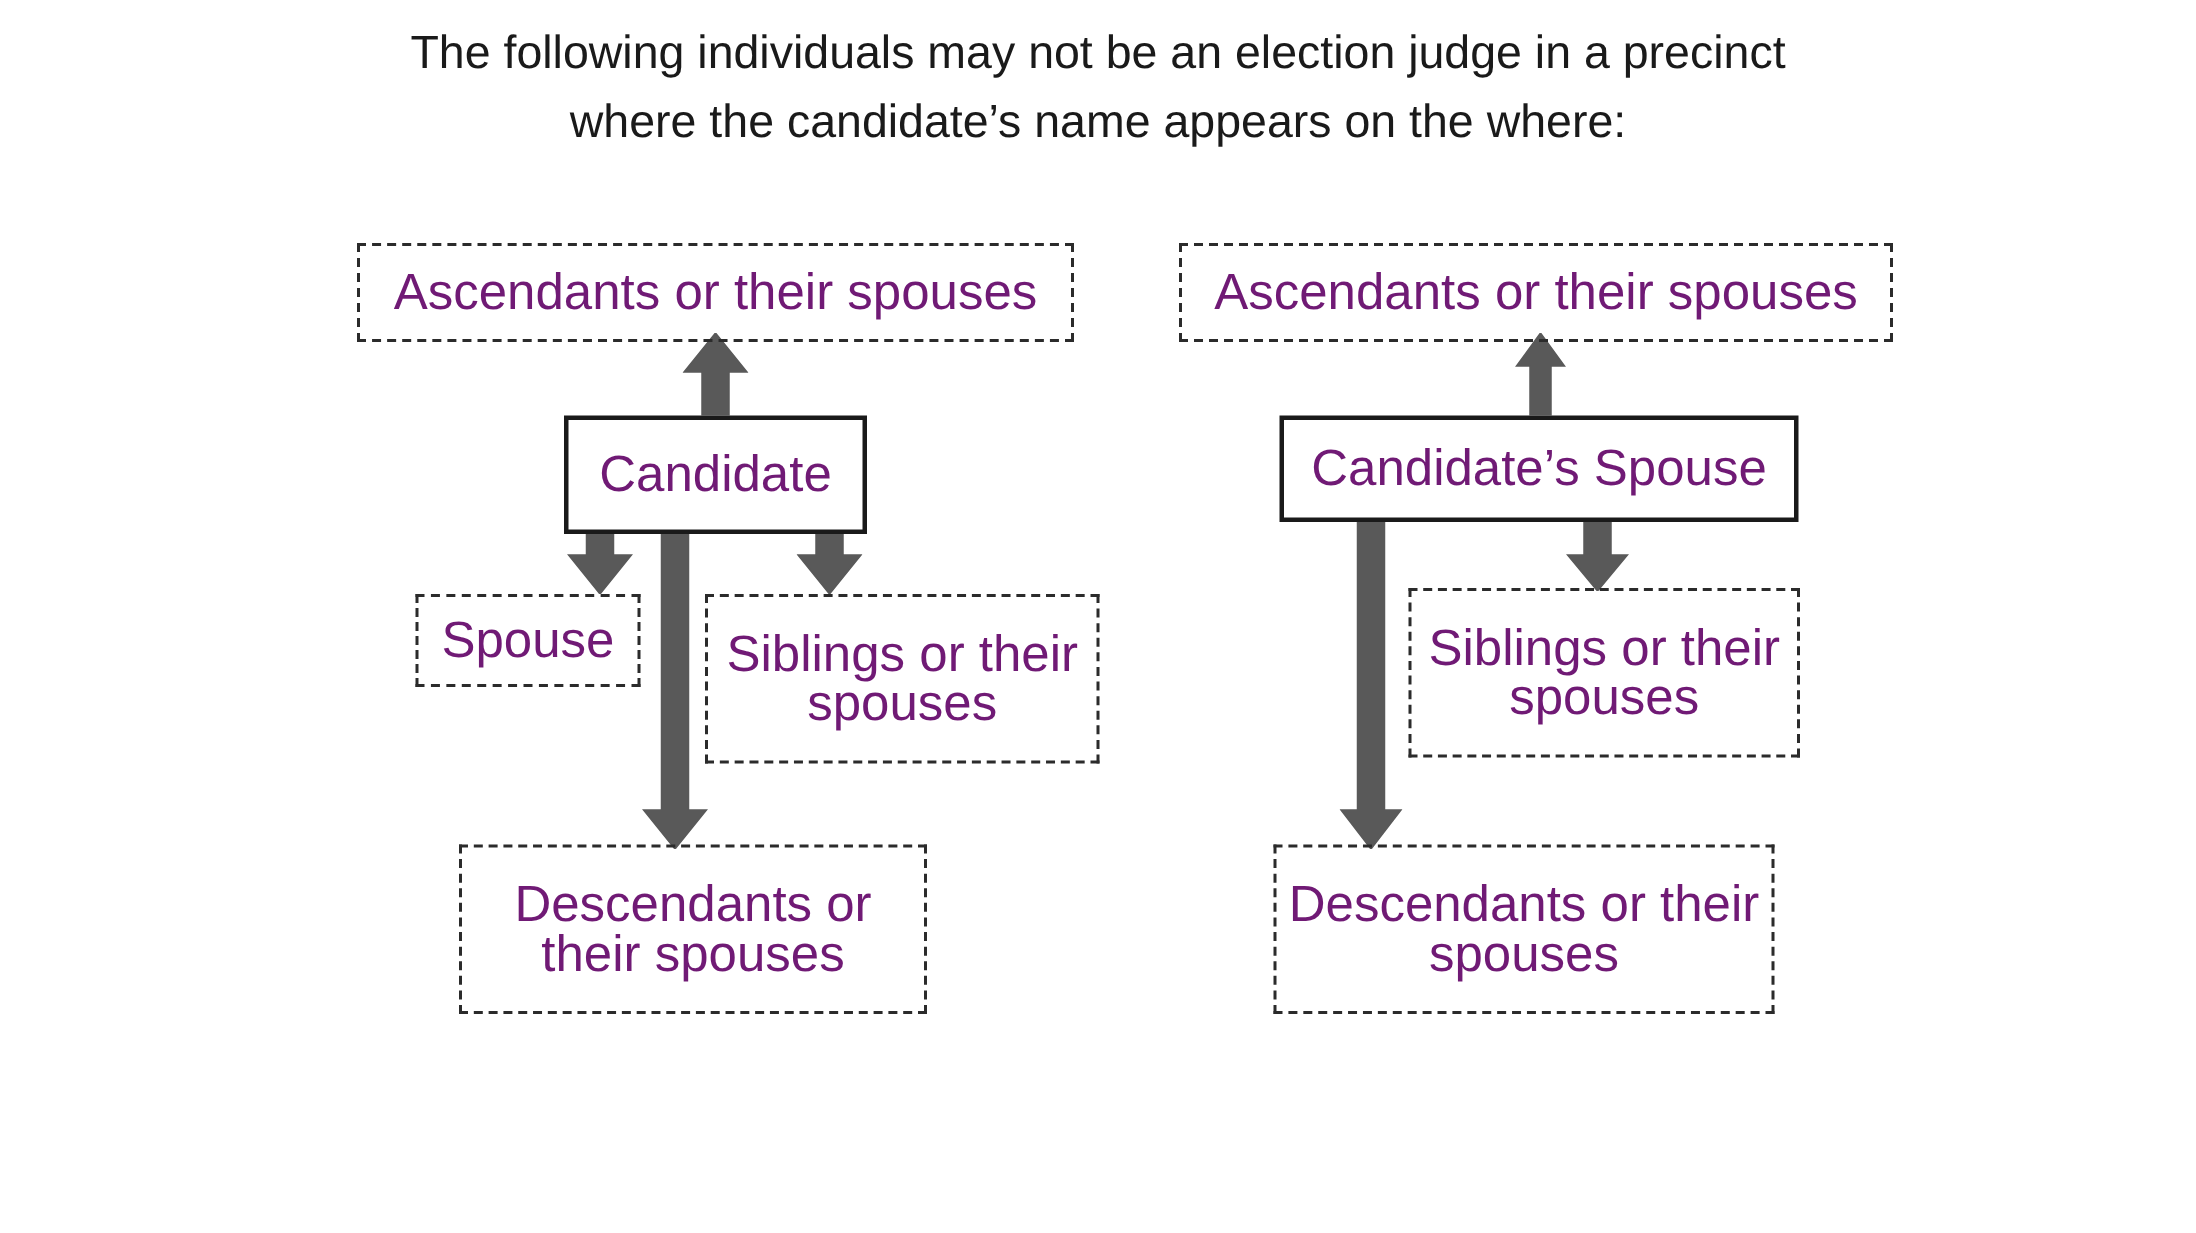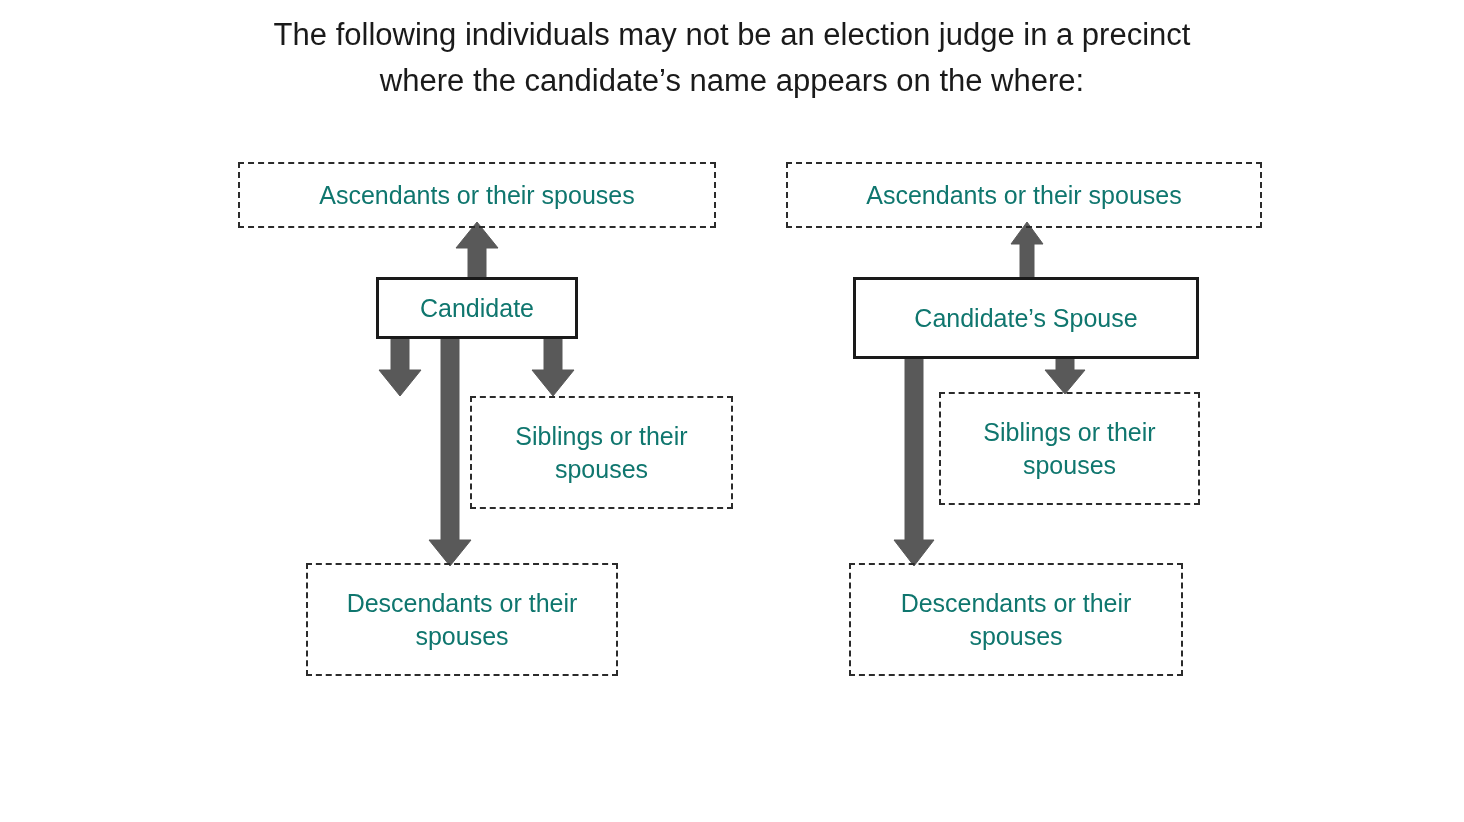--- a/index.html
+++ b/index.html
@@ -38,51 +38,51 @@
   }
 
   
   .box {
     position: absolute;
     box-sizing: border-box;
     display: flex;
     align-items: center;
     justify-content: center;
     text-align: center;
-    font-size: 25px;
+    font-size: 34px;
     line-height: 33px;
-    color: #0f766e;
+    color: #701a75;
     background: transparent;
     z-index: 3;
   }
   .box.dashed {
     border: 2px dashed #2b2b2b;
   }
   .box.solid {
     border: 3px solid #1a1a1a;
     background: #ffffff;
   }
 
   
   .arrow {
     position: absolute;
     z-index: 1;
   }
   .arrow svg { display: block; }
 
   
   #box-l-ascendants { left: 238px; top: 162px; width: 478px; height: 66px; }
-  #box-l-candidate  { left: 376px; top: 277px; width: 202px; height: 62px; text-align: center; }
+  #box-l-candidate  { left: 376px; top: 277px; width: 202px; height: 79px; text-align: center; }
   #box-l-spouse     { left: 277px; top: 396px; width: 150px; height: 62px; }
   #box-l-siblings   { left: 470px; top: 396px; width: 263px; height: 113px; }
   #box-l-descendants{ left: 306px; top: 563px; width: 312px; height: 113px; }
 
   
   #box-r-ascendants { left: 786px; top: 162px; width: 476px; height: 66px; }
-  #box-r-candidate  { left: 853px; top: 277px; width: 346px; height: 82px; }
+  #box-r-candidate  { left: 853px; top: 277px; width: 346px; height: 71px; }
   #box-r-siblings   { left: 939px; top: 392px; width: 261px; height: 113px; }
   #box-r-descendants{ left: 849px; top: 563px; width: 334px; height: 113px; }
 
   
   #arr-l-up        { left: 455px; top: 222px; }
   #arr-l-spouse    { left: 378px; top: 334px; }
   #arr-l-siblings  { left: 531px; top: 334px; }
   #arr-l-desc      { left: 428px; top: 334px; }
 
   #arr-r-up        { left: 1010px; top: 222px; }
@@ -117,20 +117,21 @@
   <div class="arrow" id="arr-l-desc">
     <svg width="44" height="232" viewBox="0 0 44 232">
       <polygon points="13,0 31,0 31,206 43,206 22,232 1,206 13,206" fill="#595959" stroke="#595959" stroke-width="1"></polygon>
     </svg>
   </div>
 
   <div class="box dashed" id="box-l-ascendants">Ascendants or their spouses</div>
 
   <div class="box solid" id="box-l-candidate">Candidate</div>
 
+  <div class="box dashed" id="box-l-spouse">Spouse</div>
 
   <div class="box dashed" id="box-l-siblings">Siblings or their spouses</div>
 
   <div class="box dashed" id="box-l-descendants">Descendants or their spouses</div>
 
   <div class="arrow" id="arr-r-up">
     <svg width="34" height="58" viewBox="0 0 34 58">
       <polygon points="17,0 33,22 24,22 24,58 10,58 10,22 1,22" fill="#595959" stroke="#595959" stroke-width="1"></polygon>
     </svg>
   </div>

